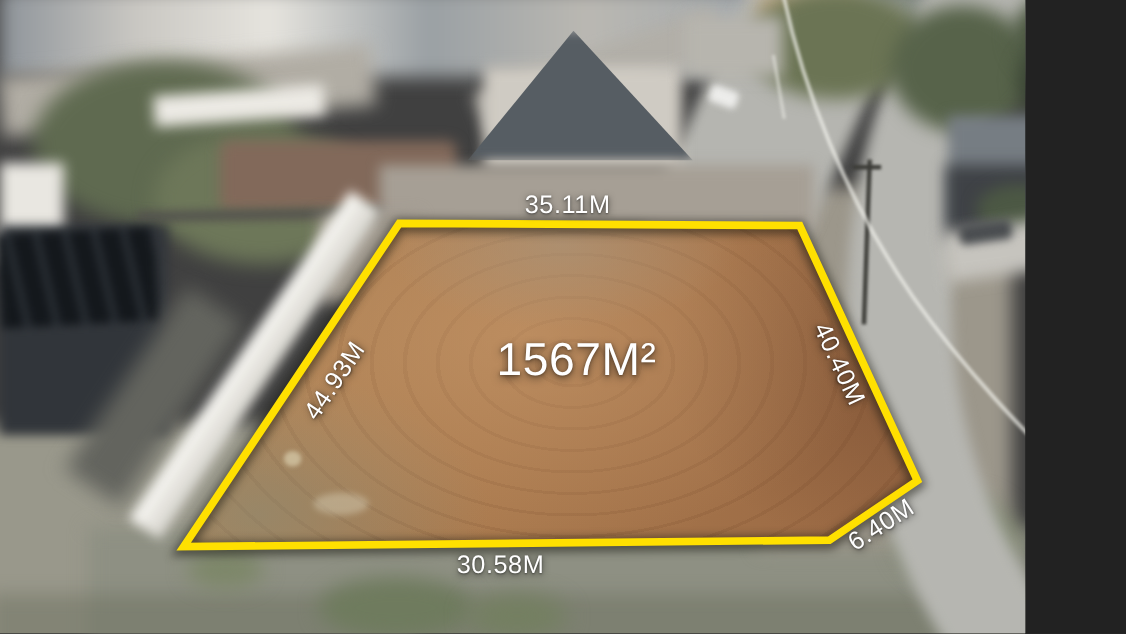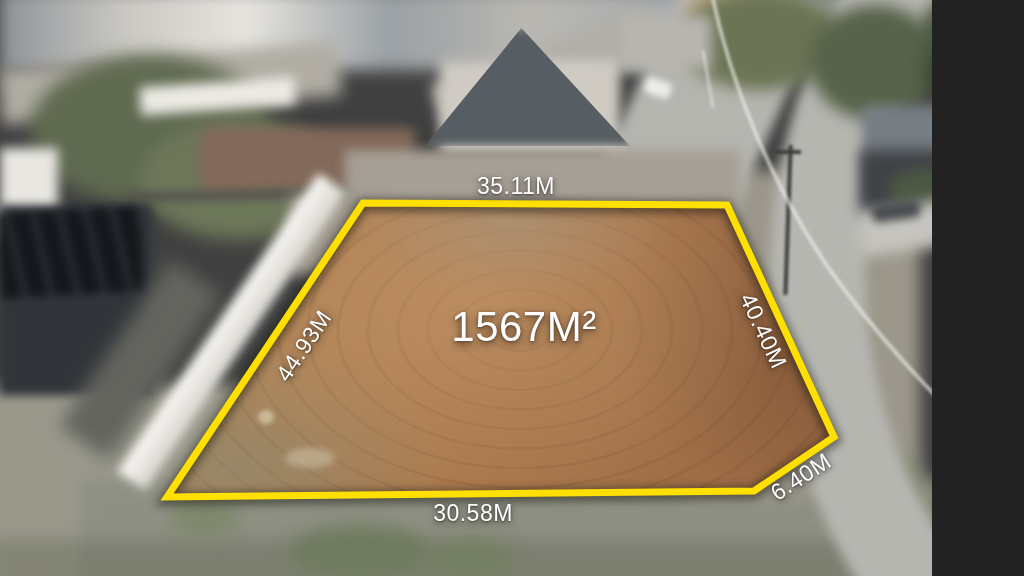--- a/index.html
+++ b/index.html
@@ -82,16 +82,16 @@
     <path d="M 712 -5 C 730 80, 768 180, 830 270 C 890 355, 960 420, 1008 470" fill="none" stroke="#f2f2ec" stroke-width="3.5" opacity=".7" style="filter:blur(1.5px);"></path>
     <path d="M 703 50 L 713 108" fill="none" stroke="#eeeee8" stroke-width="3" opacity=".55" style="filter:blur(1.5px);"></path>
     <polygon points="363,205 727,207 834,439 754,493 167,499" fill="none" stroke="rgba(20,20,12,.5)" stroke-width="13" style="filter:blur(4px);"></polygon>
     <polygon points="363,203 727,205 834,437 754,491 167,497" fill="none" stroke-width="7" stroke-linejoin="miter" stroke="#FFE000"></polygon>
   </svg>
 
   <div class="dim-label" style="left:516px;top:186px;transform:translate(-50%,-50%);">35.11M</div>
   <div class="dim-label" style="left:304px;top:346px;transform:translate(-50%,-50%) rotate(-56deg);">44.93M</div>
   <div class="dim-label" style="left:763px;top:331px;transform:translate(-50%,-50%) rotate(65deg);">40.40M</div>
   <div class="dim-label" style="left:801px;top:477px;transform:translate(-50%,-50%) rotate(-33deg);">6.40M</div>
-  <div class="dim-label" style="left:473px;top:513px;transform:translate(-50%,-50%);">30.58M</div>
+  <div class="dim-label" style="left:455px;top:513px;transform:translate(-50%,-50%);">30.58M</div>
   <div class="area-label" style="left:524px;top:327px;transform:translate(-50%,-50%);">1567M²</div>
 
 </div>
 
 </body></html>

